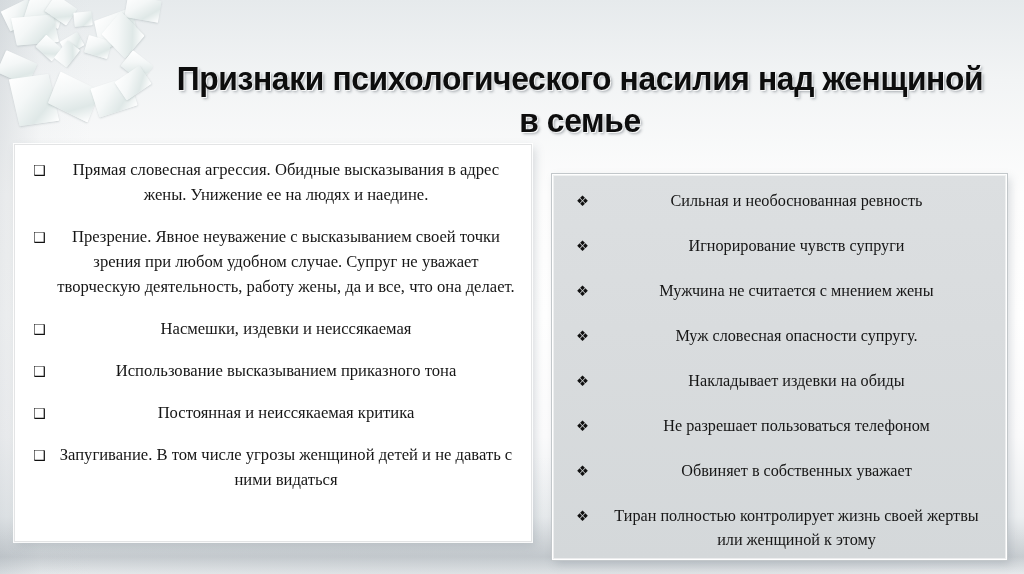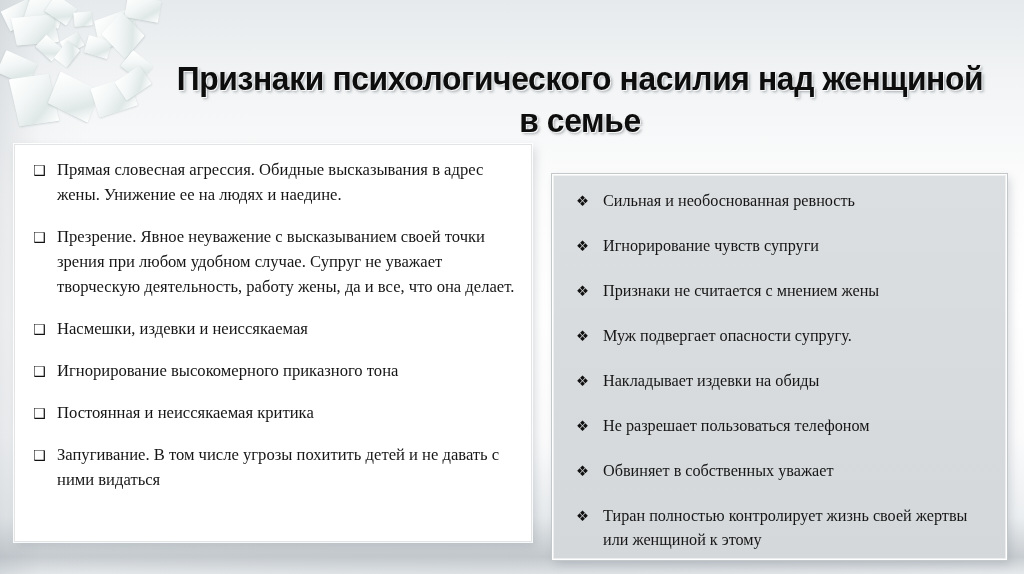--- a/index.html
+++ b/index.html
@@ -158,20 +158,21 @@
     top: 1px;
   }
   .panel-right .bullet-mark {
     font-size: 14.5px;
     left: 13px;
     top: 0px;
   }
 
   .bullet-text {
     display: block;
+    text-align: center;
   }
 </style>
 </head>
 <body>
 
 <div id="slide">
 
   <div class="papers">
     <div class="sheet" style="left:4px;  top:10px;  width:30px; height:22px; transform:rotate(-26deg);"></div>
     <div class="sheet" style="left:27px; top:4px;   width:36px; height:26px; transform:rotate(18deg);"></div>
@@ -204,50 +205,50 @@
       <li>
         <span class="bullet-mark">❑</span>
         <span class="bullet-text">Презрение. Явное неуважение с высказыванием своей точки зрения при любом удобном случае. Супруг не уважает творческую деятельность, работу жены, да и все, что она делает.</span>
       </li>
       <li>
         <span class="bullet-mark">❑</span>
         <span class="bullet-text">Насмешки, издевки и неиссякаемая</span>
       </li>
       <li>
         <span class="bullet-mark">❑</span>
-        <span class="bullet-text">Игнорирование высокомерного приказного тона</span>
+        <span class="bullet-text">Использование высказыванием приказного тона</span>
       </li>
       <li>
         <span class="bullet-mark">❑</span>
         <span class="bullet-text">Постоянная и неиссякаемая критика</span>
       </li>
       <li>
         <span class="bullet-mark">❑</span>
-        <span class="bullet-text">Запугивание. В том числе угрозы похитить детей и не давать с ними видаться</span>
+        <span class="bullet-text">Запугивание. В том числе угрозы женщиной детей и не давать с ними видаться</span>
       </li>
     </ul>
   </div>
 
   <div class="panel panel-right">
     <ul class="bullets">
       <li>
         <span class="bullet-mark">❖</span>
         <span class="bullet-text">Сильная и необоснованная ревность</span>
       </li>
       <li>
         <span class="bullet-mark">❖</span>
         <span class="bullet-text">Игнорирование чувств супруги</span>
       </li>
       <li>
         <span class="bullet-mark">❖</span>
-        <span class="bullet-text">Признаки не считается с мнением жены</span>
-      </li>
-      <li>
-        <span class="bullet-mark">❖</span>
-        <span class="bullet-text">Муж подвергает опасности супругу.</span>
+        <span class="bullet-text">Мужчина не считается с мнением жены</span>
+      </li>
+      <li>
+        <span class="bullet-mark">❖</span>
+        <span class="bullet-text">Муж словесная опасности супругу.</span>
       </li>
       <li>
         <span class="bullet-mark">❖</span>
         <span class="bullet-text">Накладывает издевки на обиды</span>
       </li>
       <li>
         <span class="bullet-mark">❖</span>
         <span class="bullet-text">Не разрешает пользоваться телефоном</span>
       </li>
       <li>

